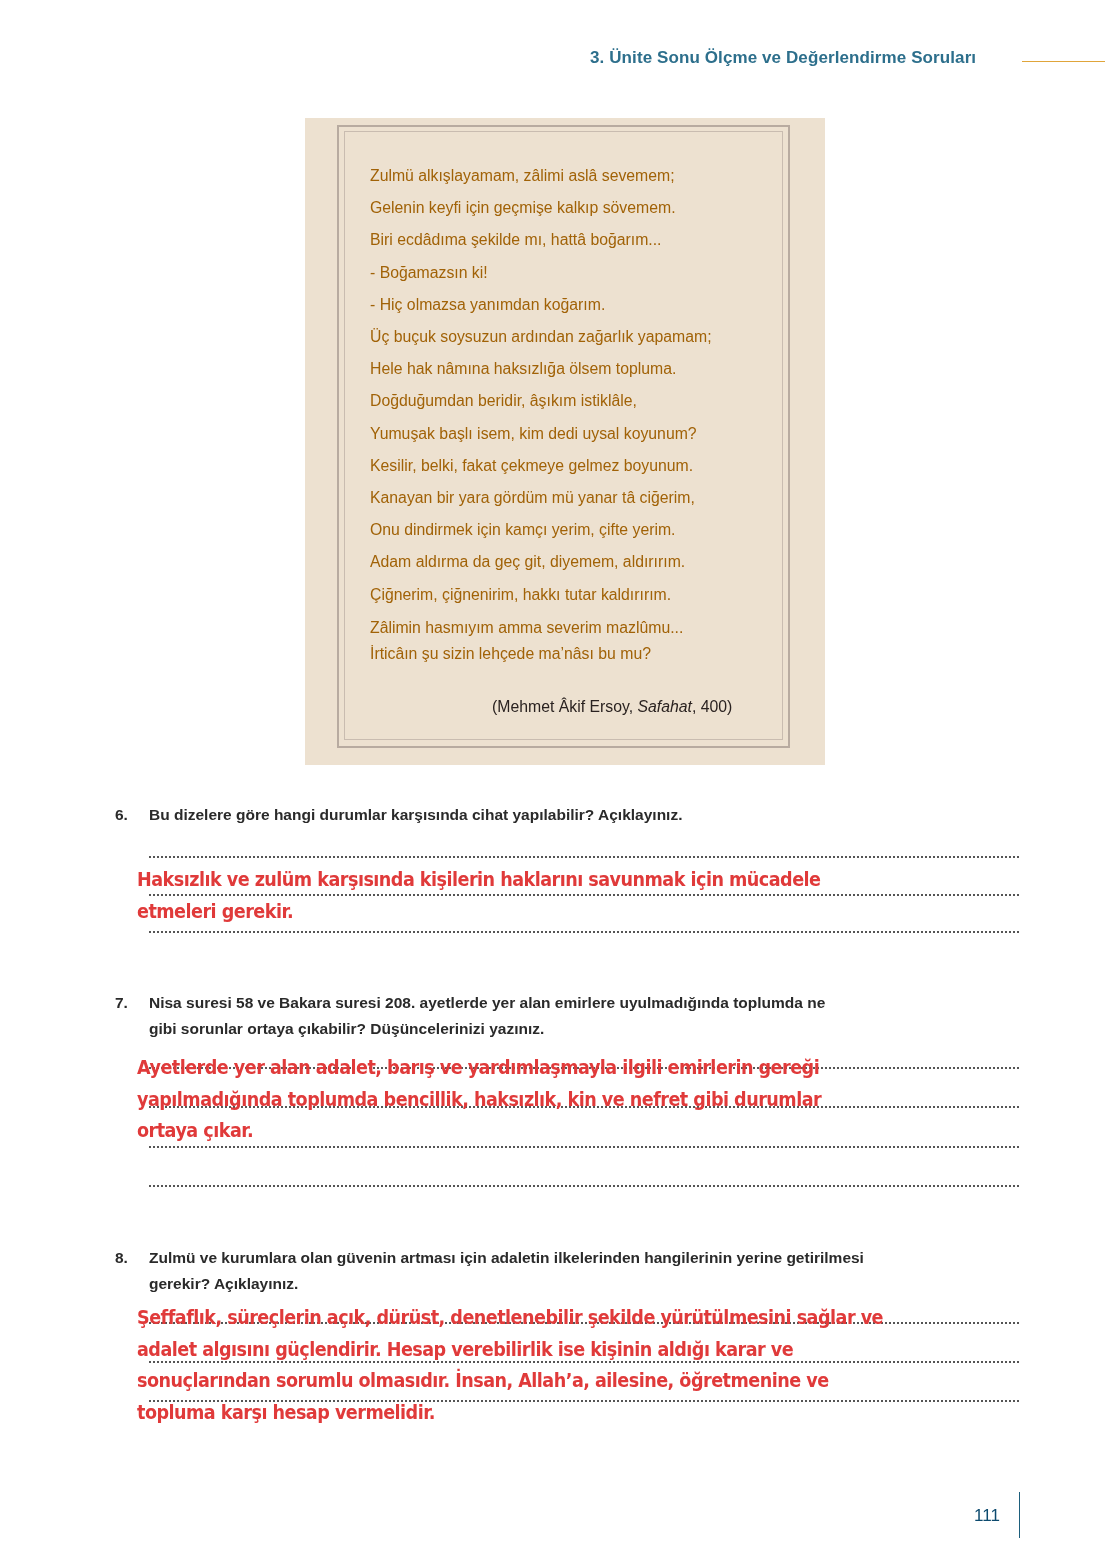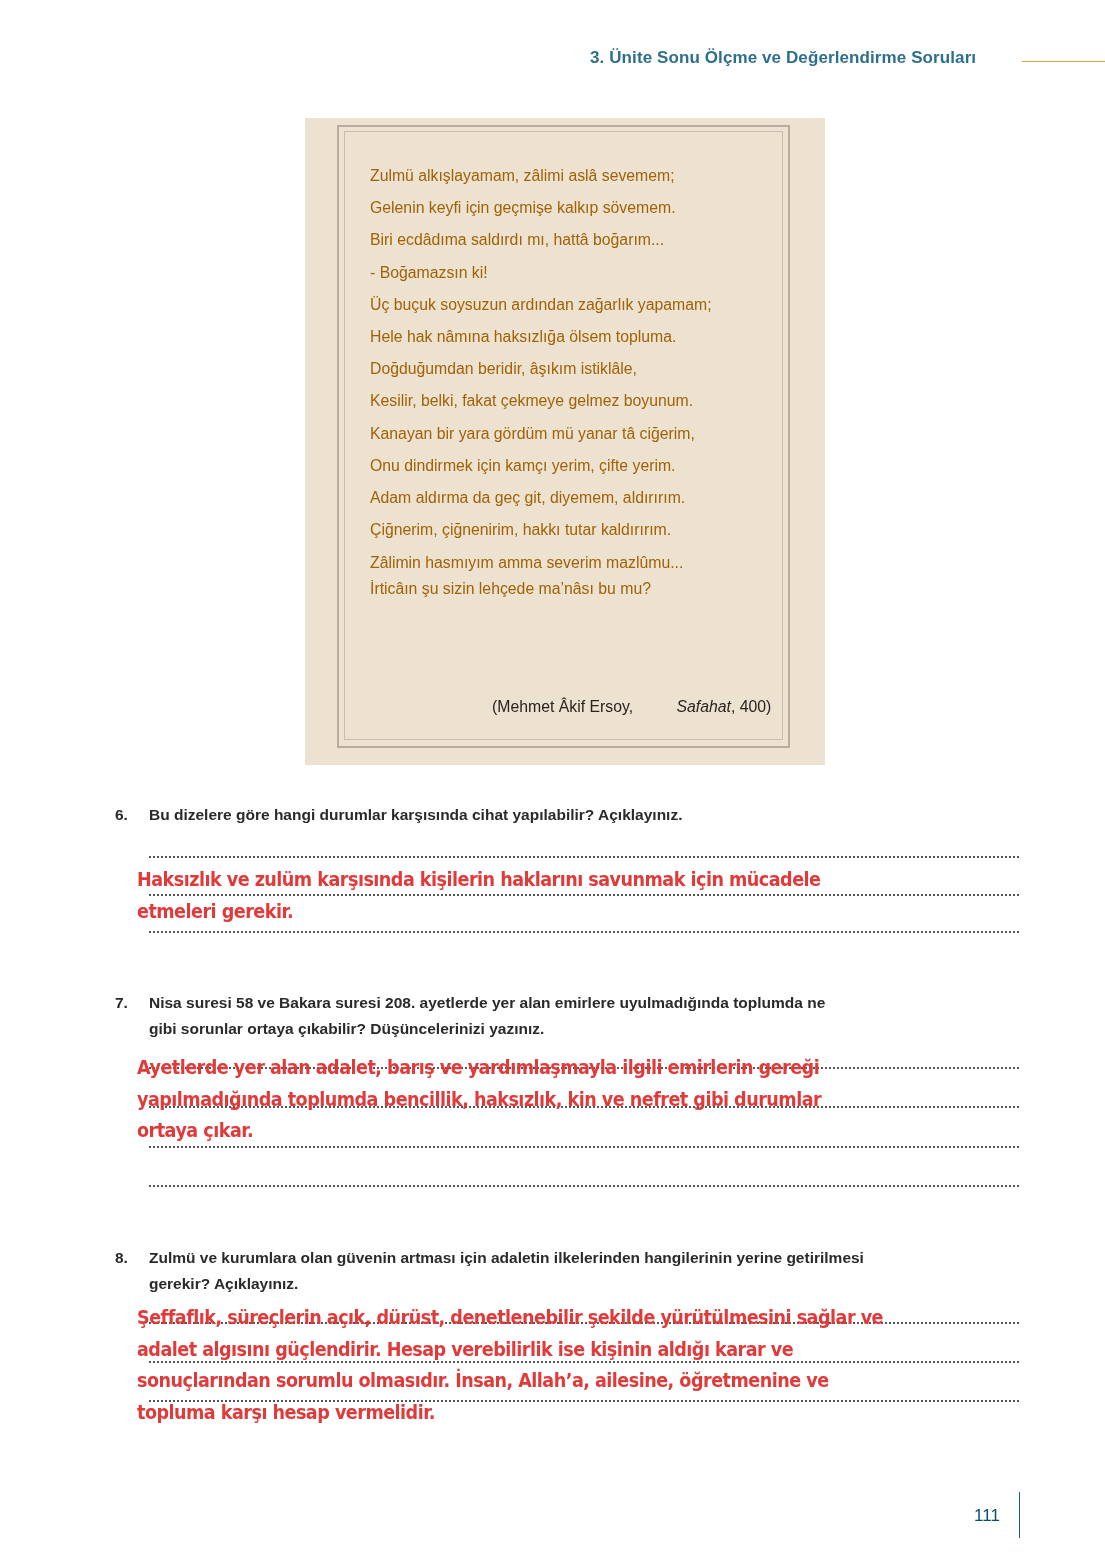--- a/index.html
+++ b/index.html
@@ -38,21 +38,21 @@
     .poem-lines {
       position: absolute; left: 370px; top: 160px; width: 420px;
       font-size: 15.8px; color: #a16207; line-height: 32.2px;
     }
     .poem-line { white-space: nowrap; }
     .poem-line.tight { line-height: 26px; }
     .citation {
       position: absolute; left: 492px; top: 698px;
       font-size: 15.8px; color: #2a2220; white-space: nowrap;
     }
-    .citation i { font-style: italic; margin-left: 39px; }
+    .citation i { font-style: italic; }
     .question {
       position: absolute; left: 115px; width: 920px;
       font-size: 15.5px; font-weight: bold; color: #2a2a2a;
       line-height: 26px;
     }
     .q-num { position: absolute; left: 0; top: 0; }
     .q-text { margin-left: 34px; display: block; }
     .dots {
       position: absolute; height: 2px;
       background-image: radial-gradient(circle, #555 0.9px, transparent 1.1px);
@@ -81,25 +81,27 @@
   <span class="header-title">3. Ünite Sonu Ölçme ve Değerlendirme Soruları</span>
 </div>
 <div class="header-rule"></div>
 
 <div class="poem-box"></div>
 <div class="poem-frame-outer"></div>
 <div class="poem-frame-inner"></div>
 <div class="poem-lines">
   <div class="poem-line">Zulmü alkışlayamam, zâlimi aslâ sevemem;</div>
   <div class="poem-line">Gelenin keyfi için geçmişe kalkıp sövemem.</div>
-  <div class="poem-line">Biri ecdâdıma saldırdı mı, hattâ boğarım...</div>
+  <div class="poem-line">Biri ecdâdıma şekilde mı, hattâ boğarım...</div>
   <div class="poem-line">- Boğamazsın ki!</div>
+  <div class="poem-line">- Hiç olmazsa yanımdan koğarım.</div>
   <div class="poem-line">Üç buçuk soysuzun ardından zağarlık yapamam;</div>
   <div class="poem-line">Hele hak nâmına haksızlığa ölsem topluma.</div>
   <div class="poem-line">Doğduğumdan beridir, âşıkım istiklâle,</div>
+  <div class="poem-line">Yumuşak başlı isem, kim dedi uysal koyunum?</div>
   <div class="poem-line">Kesilir, belki, fakat çekmeye gelmez boyunum.</div>
   <div class="poem-line">Kanayan bir yara gördüm mü yanar tâ ciğerim,</div>
   <div class="poem-line">Onu dindirmek için kamçı yerim, çifte yerim.</div>
   <div class="poem-line">Adam aldırma da geç git, diyemem, aldırırım.</div>
   <div class="poem-line">Çiğnerim, çiğnenirim, hakkı tutar kaldırırım.</div>
   <div class="poem-line tight" style="margin-top:4px">Zâlimin hasmıyım amma severim mazlûmu...</div>
   <div class="poem-line tight">İrticâın şu sizin lehçede ma’nâsı bu mu?</div>
 </div>
 <div class="citation"><span>(Mehmet Âkif Ersoy, </span><i>Safahat</i><span>, 400)</span></div>
 

